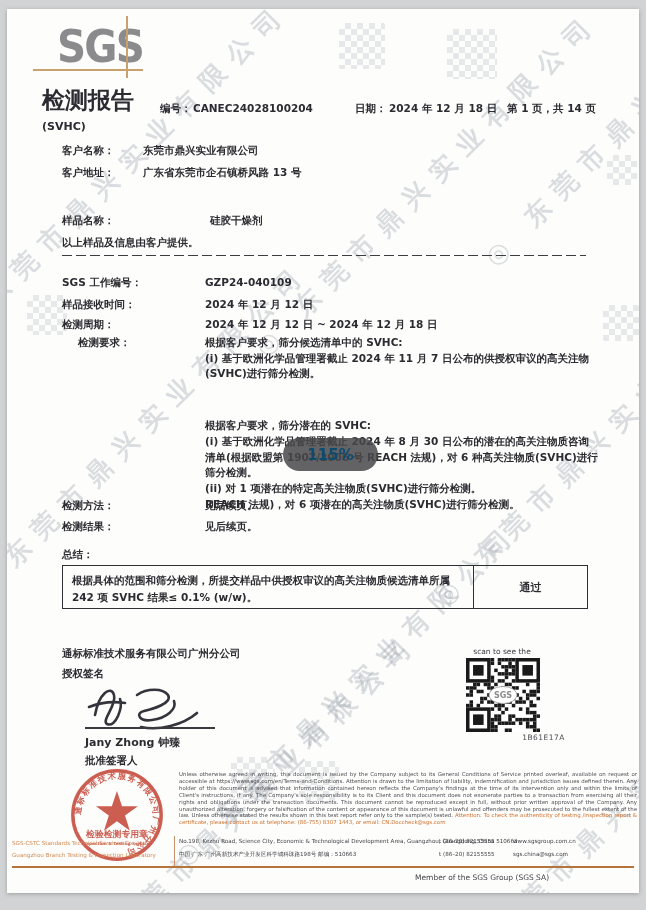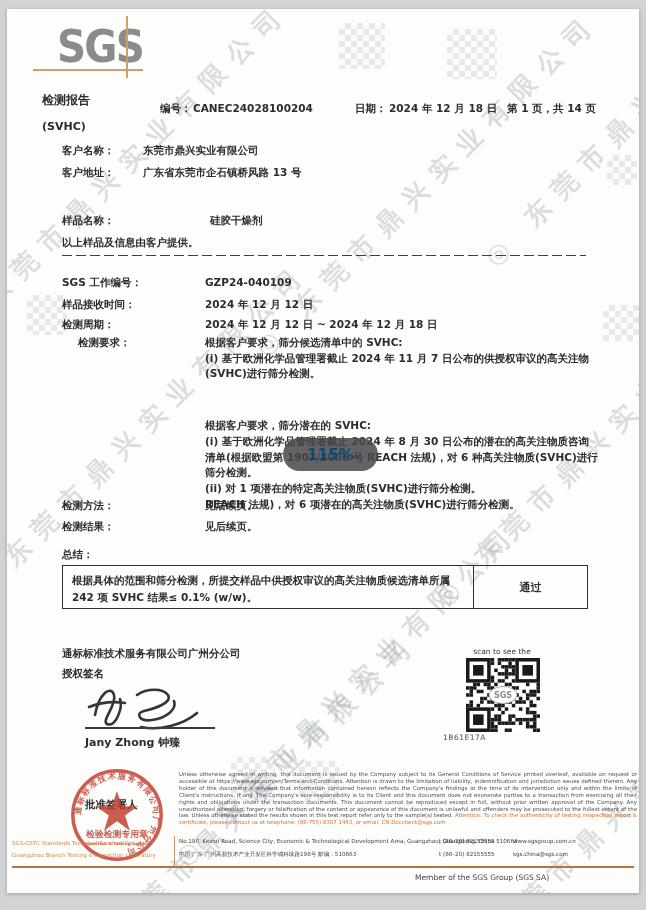--- a/index.html
+++ b/index.html
@@ -62,21 +62,21 @@
         <div class="wm-qr" style="left: 292px; top: 752px; width: 40px; height: 40px;"></div>
         <div class="wm-qr" style="left: 596px; top: 296px; width: 36px; height: 36px;"></div>
         <div class="wm-qr" style="left: 20px; top: 286px; width: 40px; height: 40px;"></div>
         <div class="wm-qr" style="left: 600px; top: 146px; width: 30px; height: 30px;"></div>
       </div>
 
     <div class="abs logo-text" style="left:50px;top:16px;">SGS</div>
     <div class="abs logo-vline" style="left:119px;top:7px;height:62px;"></div>
     <div class="abs logo-hline" style="left:26px;top:60px;width:110px;"></div>
 
-    <div class="abs txt" style="left:35px;top:84px;font-size:12px;font-weight:700;text-align:center;">检测报告</div>
+    <div class="abs txt" style="left:35px;top:84px;font-size:23px;font-weight:700;text-align:center;">检测报告</div>
     <div class="abs txt" style="left:35px;top:110px;font-size:11px;font-weight:700;">(SVHC)</div>
     <div class="abs txt b" style="left:153px;top:92px;">编号：</div>
     <div class="abs txt b" style="left:186px;top:92px;">CANEC24028100204</div>
     <div class="abs txt b" style="left:348px;top:92px;">日期：</div>
     <div class="abs txt b" style="left:382px;top:92px;">2024 年 12 月 18 日</div>
     <div class="abs txt b" style="left:500px;top:92px;">第 1 页，共 14 页</div>
 
     <div class="abs txt b" style="left:55px;top:134px;">客户名称：</div>
     <div class="abs txt b" style="left:136px;top:134px;">东莞市鼎兴实业有限公司</div>
     <div class="abs txt b" style="left:55px;top:156px;">客户地址：</div>
@@ -122,21 +122,21 @@
     <svg class="abs" style="left:72px;top:668px;" width="130" height="56" viewBox="0 0 130 56">
       <g fill="none" stroke="#34343c" stroke-width="2.6" stroke-linecap="round">
         <path d="M16 38 C20 16 32 8 35 18 C38 28 22 44 28 47 C37 51 44 30 41 22"></path>
         <path d="M10 30 C20 26 34 24 46 26"></path>
         <path d="M58 18 C68 11 84 11 89 18 C94 26 74 32 65 34 C56 36 60 45 73 43 C88 41 98 32 95 24"></path>
         <path d="M62 50 C80 54 104 48 118 36"></path>
       </g>
     </svg>
     <div class="abs sig-underline" style="left:78px;top:718px;width:130px;"></div>
     <div class="abs txt b" style="left:78px;top:726px;font-size:11px;">Jany Zhong 钟臻</div>
-    <div class="abs txt b" style="left:78px;top:788px;">批准签署人</div>
+    <div class="abs txt b" style="left:78px;top:744px;">批准签署人</div>
 
     <div class="abs qr-caption" style="left:455px;top:638px;width:80px;text-align:center;">scan to see the report</div>
     <svg class="abs" style="left:459px;top:649px;" width="74" height="74" viewBox="0 0 74 74" id="qr-svg">
         <rect width="74" height="74" fill="#fff"></rect>
         <g fill="#1a1a1a">
           <rect x="24.67" y="0.00" width="3.52" height="3.52"></rect>
           <rect x="31.71" y="0.00" width="3.52" height="3.52"></rect>
           <rect x="35.24" y="0.00" width="3.52" height="3.52"></rect>
           <rect x="38.76" y="0.00" width="3.52" height="3.52"></rect>
           <rect x="42.29" y="0.00" width="3.52" height="3.52"></rect>
@@ -281,21 +281,21 @@
         <rect x="7.0476190476190474" y="7.0476190476190474" width="10.571428571428571" height="10.571428571428571" fill="#1a1a1a"></rect>
         <rect x="49.333333333333336" y="0" width="24.666666666666664" height="24.666666666666664" fill="#1a1a1a"></rect>
         <rect x="52.85714285714286" y="3.5238095238095237" width="17.61904761904762" height="17.61904761904762" fill="#fff"></rect>
         <rect x="56.38095238095238" y="7.0476190476190474" width="10.571428571428571" height="10.571428571428571" fill="#1a1a1a"></rect>
         <rect x="0" y="49.333333333333336" width="24.666666666666664" height="24.666666666666664" fill="#1a1a1a"></rect>
         <rect x="3.5238095238095237" y="52.85714285714286" width="17.61904761904762" height="17.61904761904762" fill="#fff"></rect>
         <rect x="7.0476190476190474" y="56.38095238095238" width="10.571428571428571" height="10.571428571428571" fill="#1a1a1a"></rect>
         <ellipse cx="37" cy="37" rx="14" ry="8.5" fill="#fff" stroke="#999" stroke-width="0.8"></ellipse>
         <text x="37" y="40" text-anchor="middle" font-size="8" font-weight="700" fill="#8b8b8d">SGS</text>
       </svg>
-    <div class="abs qr-code-text" style="left:436px;top:724px;width:82px;text-align:left;">1B61E17A</div>
+    <div class="abs qr-code-text" style="left:476px;top:724px;width:82px;text-align:right;">1B61E17A</div>
 
     <svg class="abs" style="left:62px;top:758px;opacity:.82;" width="96" height="96" viewBox="0 0 100 100">
       <circle cx="50" cy="50" r="46" fill="none" stroke="#c23b2c" stroke-width="3.6"></circle>
       <defs>
         <path id="ringpath" d="M50,50 m-38,0 a38,38 0 1,1 76,0 a38,38 0 1,1 -76,0"></path>
       </defs>
       <text font-size="8.6" fill="#c23b2c" font-weight="700" letter-spacing="1.4">
         <textPath href="#ringpath">通标标准技术服务有限公司广州分公司</textPath>
       </text>
       <path d="M50 22 L56.8 42.3 L78 42.3 L60.8 54.7 L67.3 75 L50 62.4 L32.7 75 L39.2 54.7 L22 42.3 L43.2 42.3 Z" fill="#c23b2c" transform="translate(0,-3) scale(0.78) translate(14,14)"></path>

